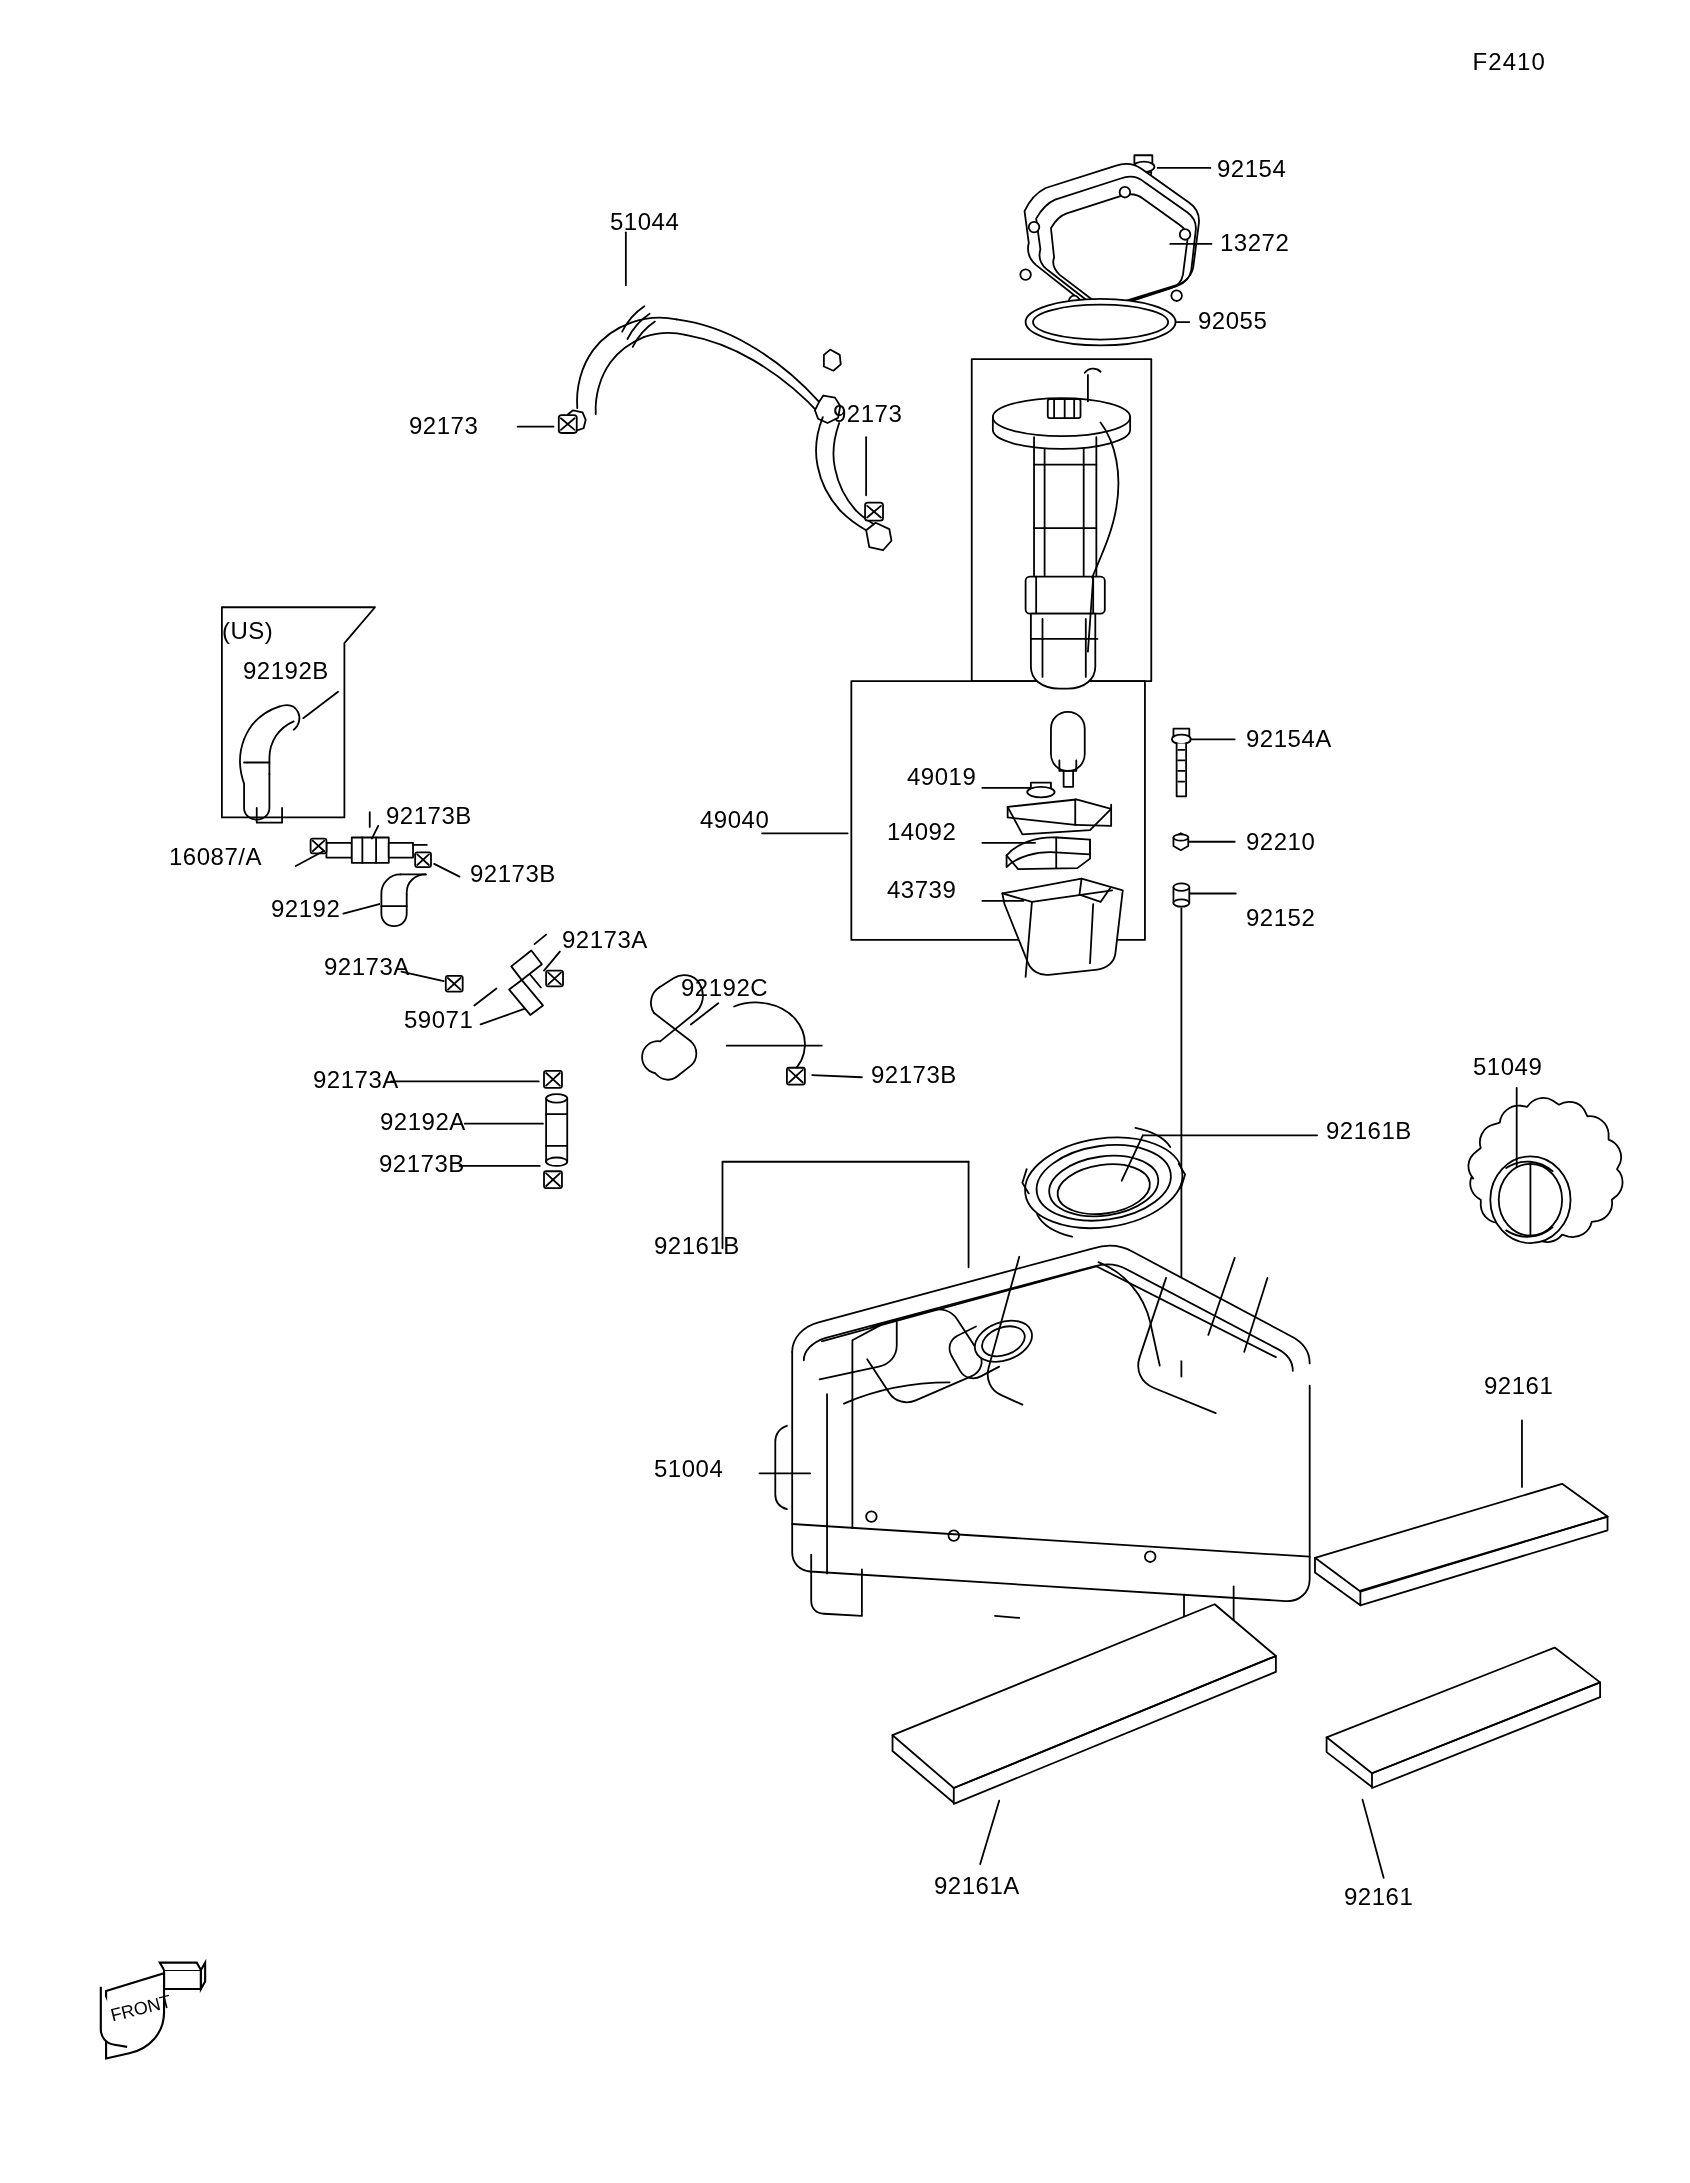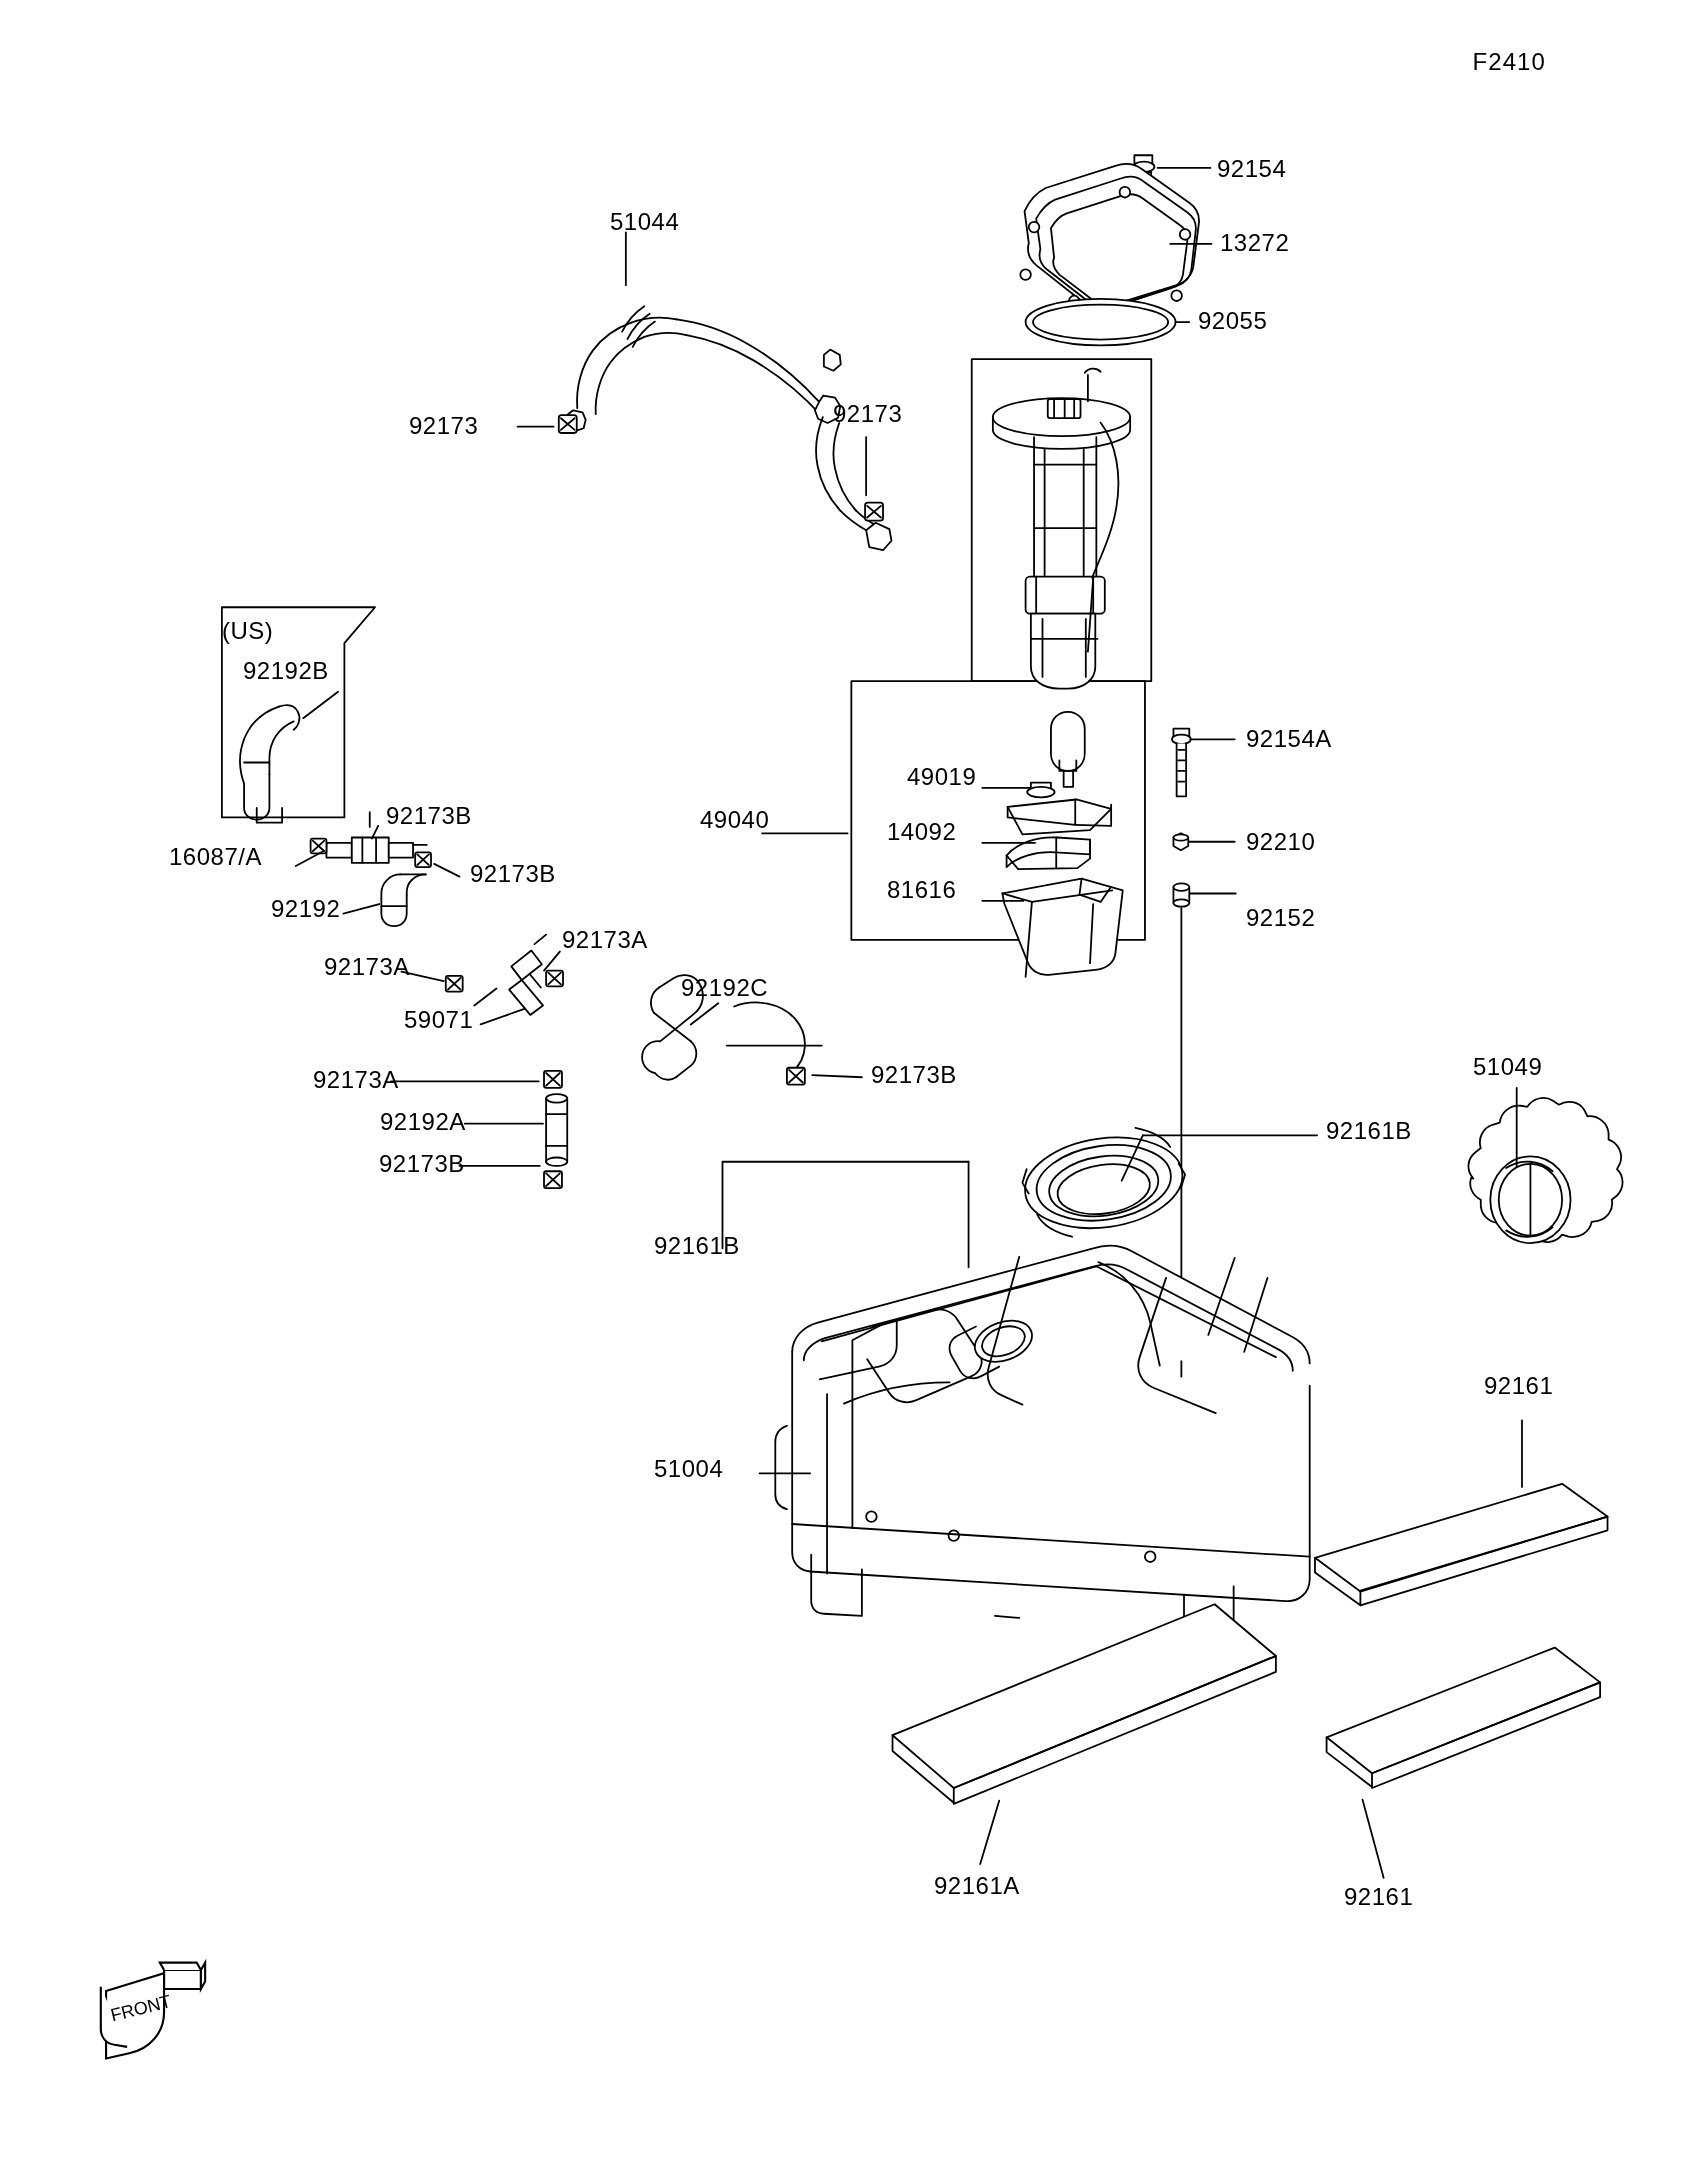--- a/index.html
+++ b/index.html
@@ -393,21 +393,21 @@
   <div class="lbl" style="left:833px; top:402px;">92173</div>
 
   <div class="lbl" style="left:243px;  top:659px;">92192B</div>
   <div class="lbl" style="left:222px;  top:619px;">(US)</div>
 
   <div class="lbl" style="left:1246px; top:727px;">92154A</div>
   <div class="lbl" style="left:887px; top:765px;margin-left:20px;">49019</div>
   <div class="lbl" style="left:700px; top:808px;">49040</div>
   <div class="lbl" style="left:887px; top:820px;">14092</div>
   <div class="lbl" style="left:1246px; top:830px;">92210</div>
-  <div class="lbl" style="left:887px; top:878px;">81616</div>
+  <div class="lbl" style="left:887px; top:878px;">43739</div>
   <div class="lbl" style="left:1246px; top:881px;margin-top:25px;">92152</div>
 
   <div class="lbl" style="left:386px;  top:804px;">92173B</div>
   <div class="lbl" style="left:169px;  top:845px;">16087/A</div>
   <div class="lbl" style="left:470px;  top:862px;">92173B</div>
   <div class="lbl" style="left:271px;  top:897px;">92192</div>
   <div class="lbl" style="left:562px; top:928px;">92173A</div>
   <div class="lbl" style="left:324px;  top:955px;">92173A</div>
   <div class="lbl" style="left:681px; top:976px;">92192C</div>
   <div class="lbl" style="left:404px;  top:1008px;">59071</div>

